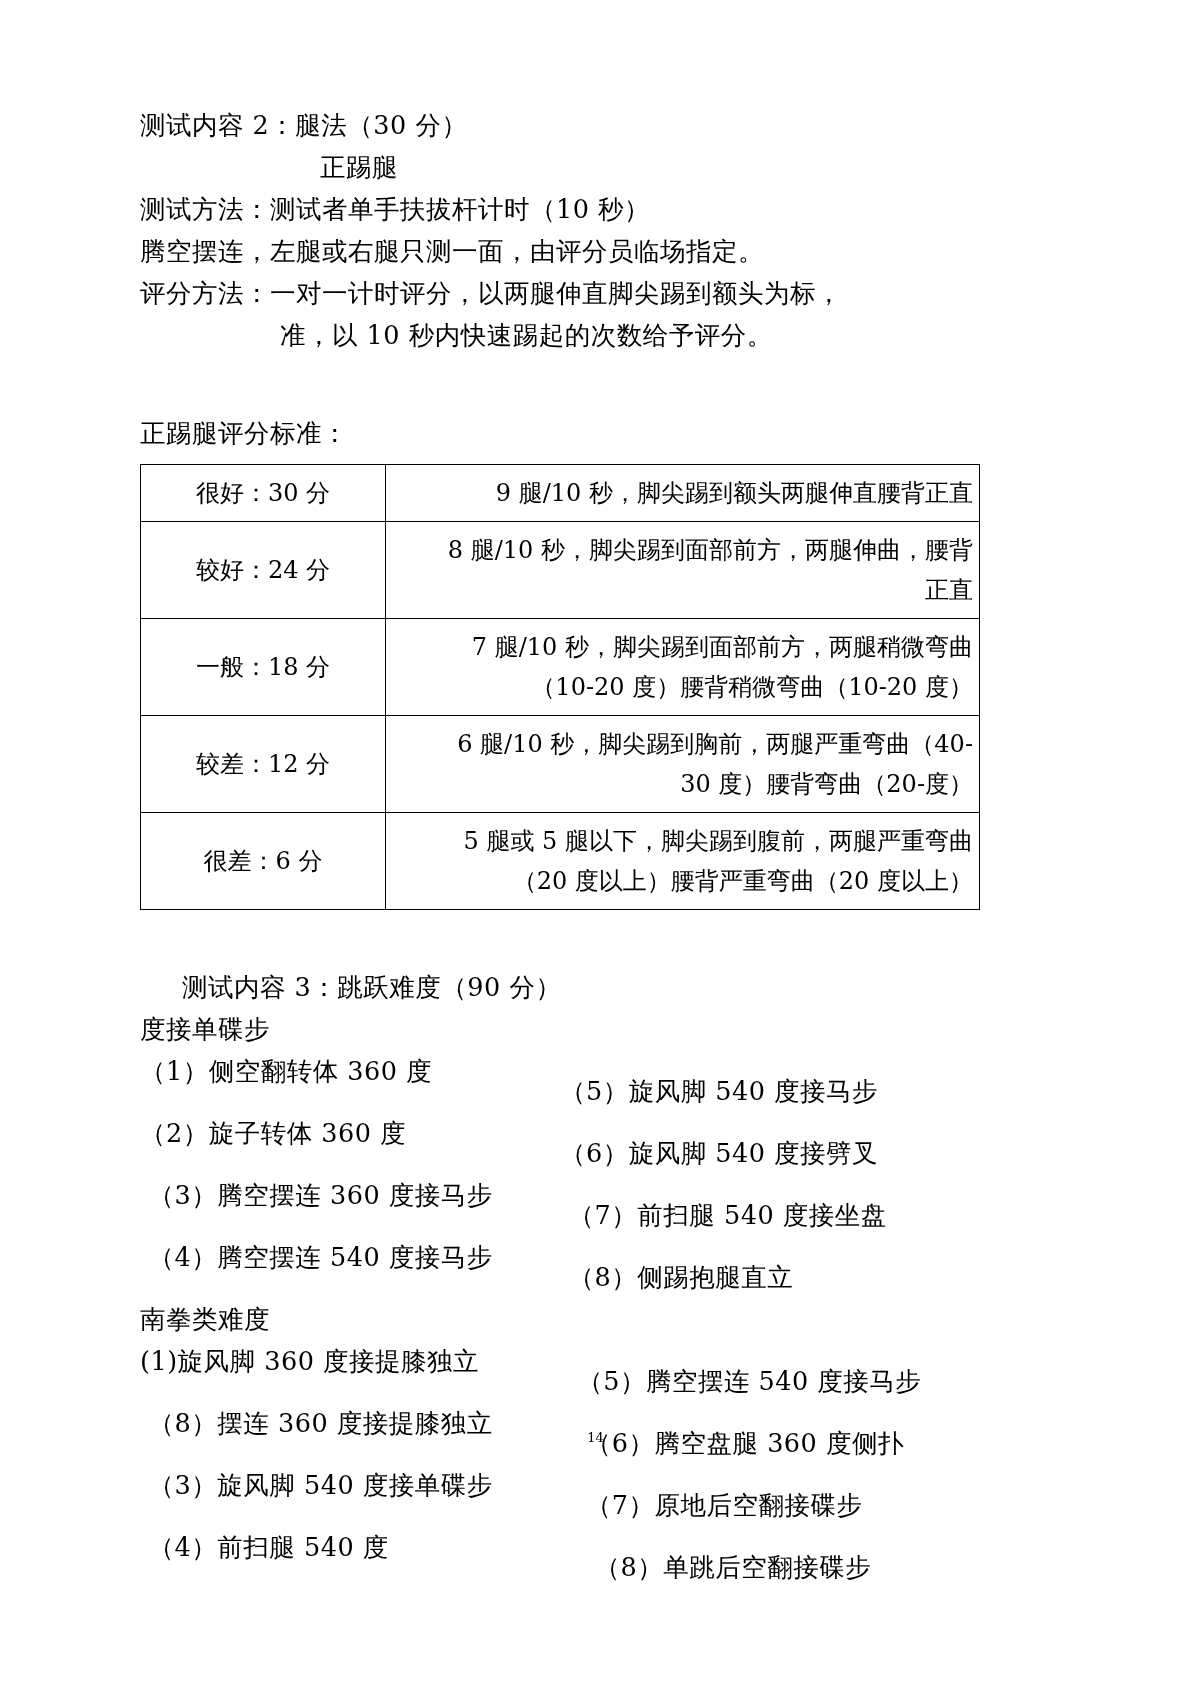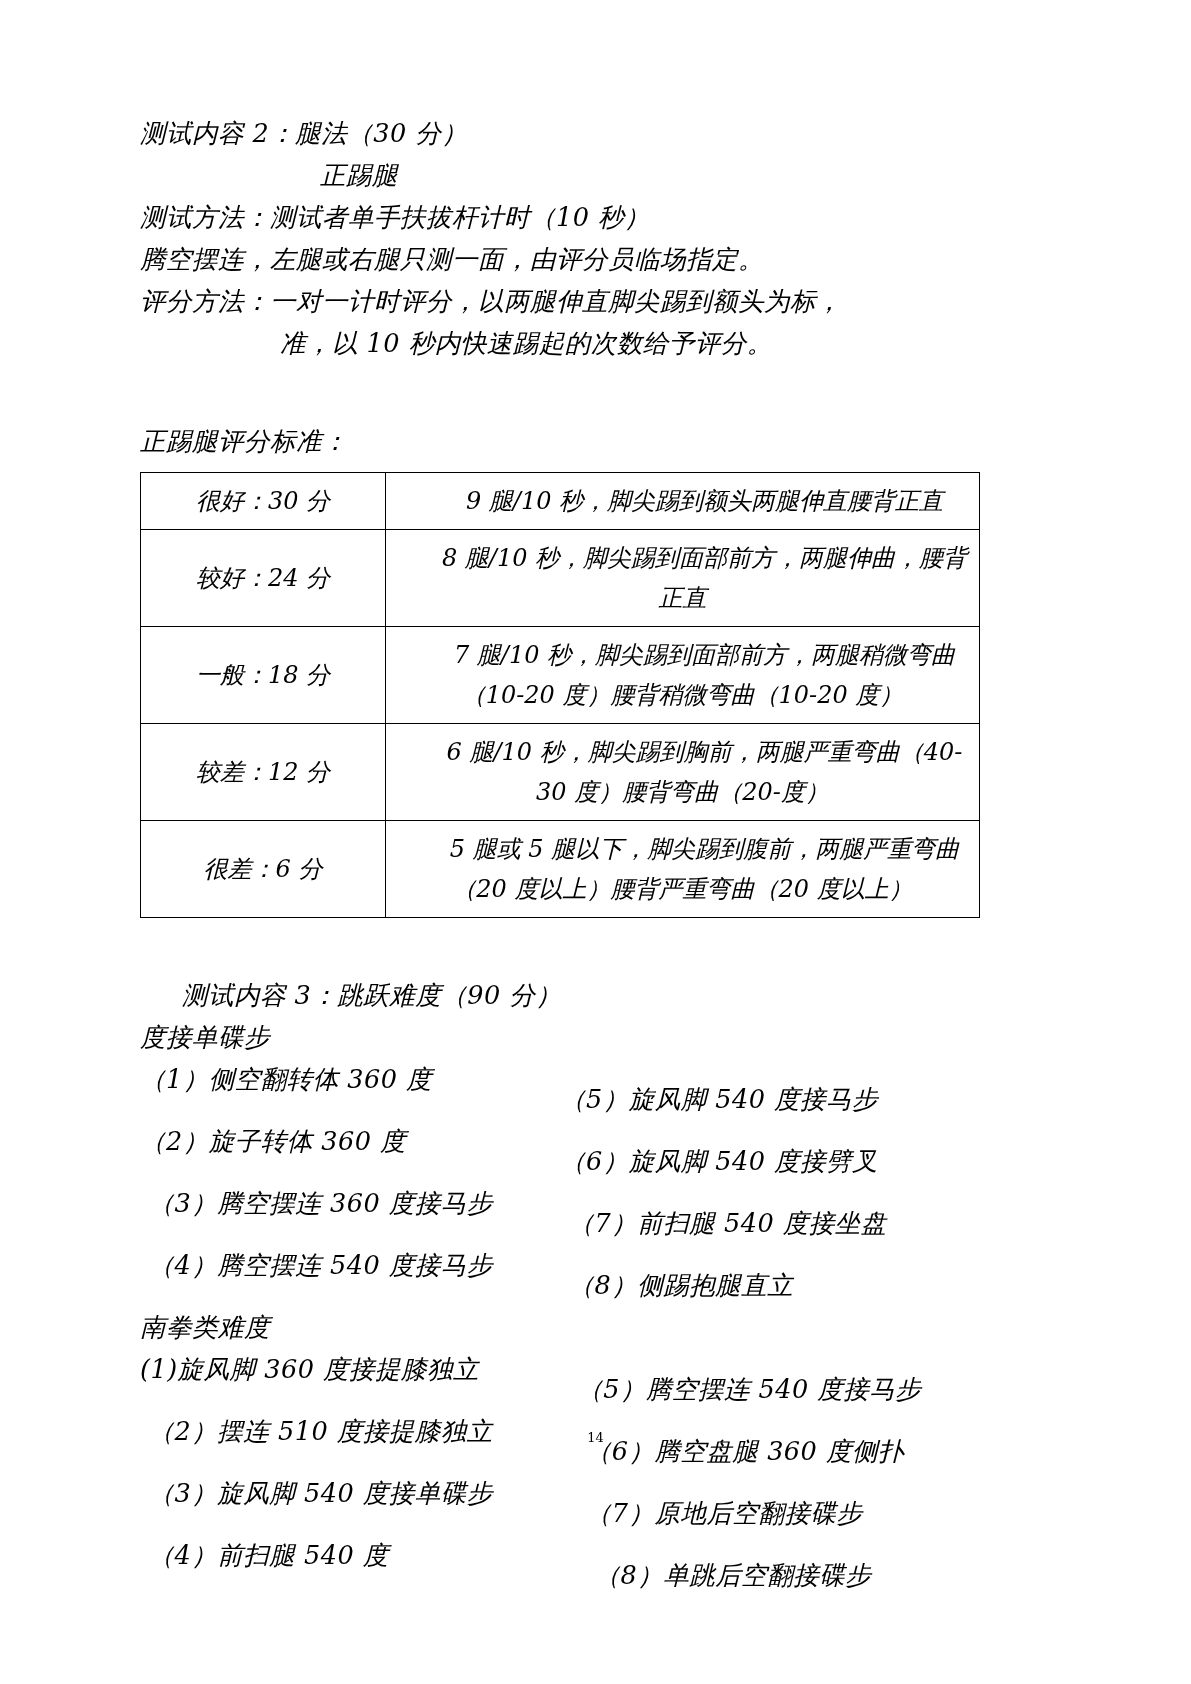--- a/index.html
+++ b/index.html
@@ -18,23 +18,22 @@
   .page {
     position: absolute;
     left: 0;
     top: 0;
     width: 1191px;
     height: 1684px;
   }
   .content {
     position: absolute;
     left: 140px;
-    top: 112px;
+    top: 104px;
     width: 900px;
-    font-style: italic;
   }
   .ln {
     font-size: 25.5px;
     line-height: 42px;
     white-space: pre;
     letter-spacing: 0.5px;
   }
   .indent1 { padding-left: 42px; }
   .indent2 { padding-left: 180px; }
   .indent3 { padding-left: 140px; }
@@ -54,21 +53,21 @@
     line-height: 40px;
     vertical-align: middle;
     padding: 8px 6px;
   }
   td.lvl {
     width: 232px;
     text-align: center;
     white-space: pre;
   }
   td.desc {
-    text-align: center;
+    text-align: right;
     text-indent: 44px;
     padding-left: 8px;
     padding-right: 10px;
   }
 
   .two-col {
     display: block;
     width: 900px;
   }
   .two-col .row {
@@ -162,21 +161,21 @@
     </div>
 
     <div class="ln">南拳类难度</div>
 
     <div class="two-col">
       <div class="row ln">
         <div class="c1">(1)旋风脚 360 度接提膝独立</div>
         <div class="c2">  （5）腾空摆连 540 度接马步</div>
       </div>
       <div class="row ln">
-        <div class="c1"> （2）摆连 510 度接提膝独立</div>
+        <div class="c1"> （8）摆连 360 度接提膝独立</div>
         <div class="c2">   （6）腾空盘腿 360 度侧扑</div>
       </div>
       <div class="row ln">
         <div class="c1"> （3）旋风脚 540 度接单碟步</div>
         <div class="c2">   （7）原地后空翻接碟步</div>
       </div>
       <div class="row ln">
         <div class="c1"> （4）前扫腿 540 度</div>
         <div class="c2">    （8）单跳后空翻接碟步</div>
       </div>

